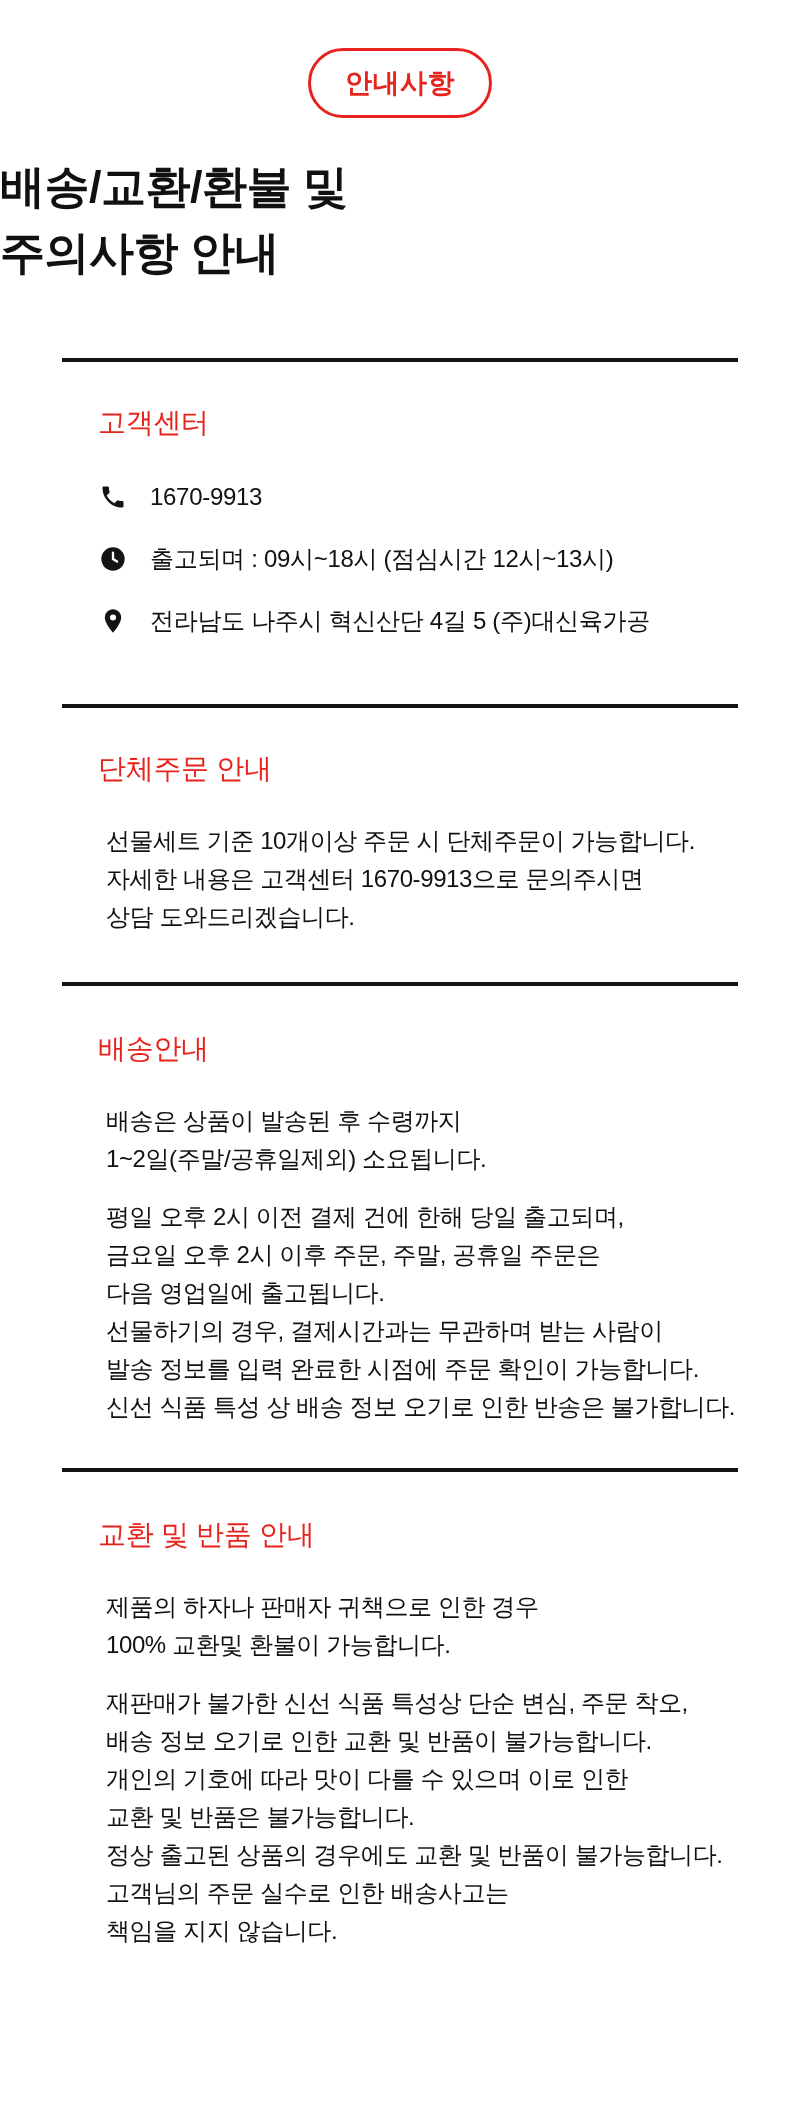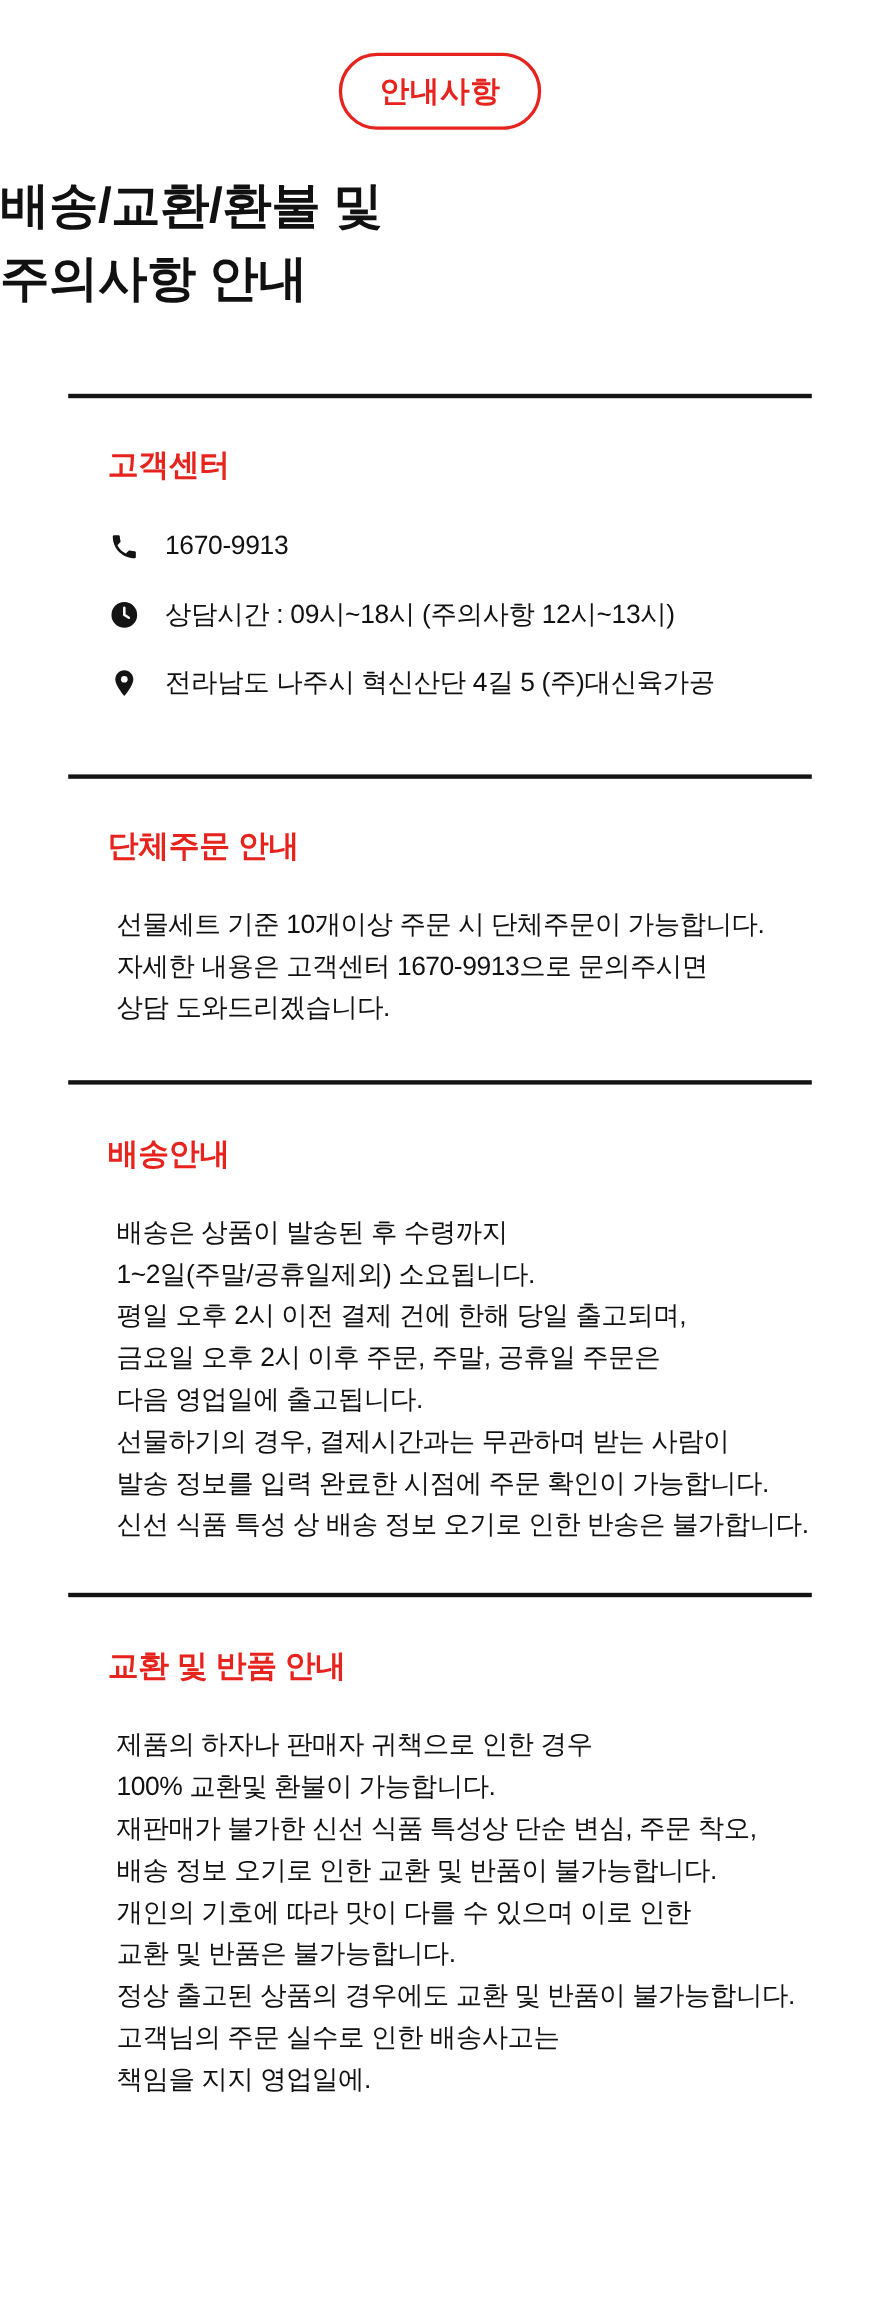--- a/index.html
+++ b/index.html
@@ -37,40 +37,40 @@
   }
   .divider.after-title   { margin-top: 72px; }
   .divider.after-contact { margin-top: 66px; }
   .divider.after-group   { margin-top: 46px; }
   .divider.after-ship    { margin-top: 42px; }
 
   
   section { padding: 0 0 0 98px; }
   .section-heading {
     margin: 44px 0 0 0;
-    font-size: 28px; font-weight: 700; color: #e7231d; letter-spacing: -0.3px;
+    font-size: 28px; font-weight: 400; color: #e7231d; letter-spacing: -0.3px;
     line-height: 34px;
   }
   section.s-ship .section-heading,
   section.s-exch .section-heading { margin-top: 46px; }
 
   
   .contact-row { display: flex; align-items: center; margin-top: 28px; }
   .contact-row.first { margin-top: 40px; }
   .contact-row .icon {
     width: 30px; height: 30px; flex: 0 0 30px;
     display: inline-flex; align-items: center; justify-content: center;
   }
   .contact-row .icon svg { width: 28px; height: 28px; display: block; }
   .contact-row .c-text { margin-left: 22px; font-size: 24px; line-height: 34px; color: #111111; letter-spacing: -0.3px; }
 
   
   .para { margin: 0; padding: 0 60px 0 8px; }
   .para.first { margin-top: 36px; }
-  .para.gap-lg { }
+  .para.gap-lg { margin-top: 20px; }
   .para.gap { }
   .para .line {
     display: block;
     font-size: 24px; line-height: 38px; color: #111111; letter-spacing: -0.4px;
   }
 </style>
 </head>
 <body>
 
 <div class="page">
@@ -100,21 +100,21 @@
       <span class="c-text">1670-9913</span>
     </div>
 
     <div class="contact-row">
       <span class="icon">
         <svg viewBox="0 0 24 24">
             <circle cx="12" cy="12" r="10" fill="#141414"></circle>
             <path d="M12 6.5V12l3.5 2.2" stroke="#ffffff" stroke-width="2" fill="none" stroke-linecap="round"></path>
           </svg>
       </span>
-      <span class="c-text">상담시간 : 09시~18시 (주의사항 12시~13시)</span>
+      <span class="c-text">출고되며 : 09시~18시 (점심시간 12시~13시)</span>
     </div>
 
     <div class="contact-row">
       <span class="icon">
         <svg viewBox="0 0 24 24">
             <path fill="#141414" d="M12 2C8.13 2 5 5.13 5 9c0 5.25 7 13 7 13s7-7.75 7-13c0-3.87-3.13-7-7-7z"></path>
             <circle cx="12" cy="9" r="2.6" fill="#ffffff"></circle>
           </svg>
       </span>
       <span class="c-text">전라남도 나주시 혁신산단 4길 5 (주)대신육가공</span>
@@ -166,17 +166,17 @@
     </p>
     <p class="para gap">
       <span class="line">개인의 기호에 따라 맛이 다를 수 있으며 이로 인한</span>
       <span class="line">교환 및 반품은 불가능합니다.</span>
     </p>
     <p class="para gap">
       <span class="line">정상 출고된 상품의 경우에도 교환 및 반품이 불가능합니다.</span>
     </p>
     <p class="para gap">
       <span class="line">고객님의 주문 실수로 인한 배송사고는</span>
-      <span class="line">책임을 지지 영업일에.</span>
+      <span class="line">책임을 지지 않습니다.</span>
     </p>
   </section>
 
 </div>
 
 </body></html>

